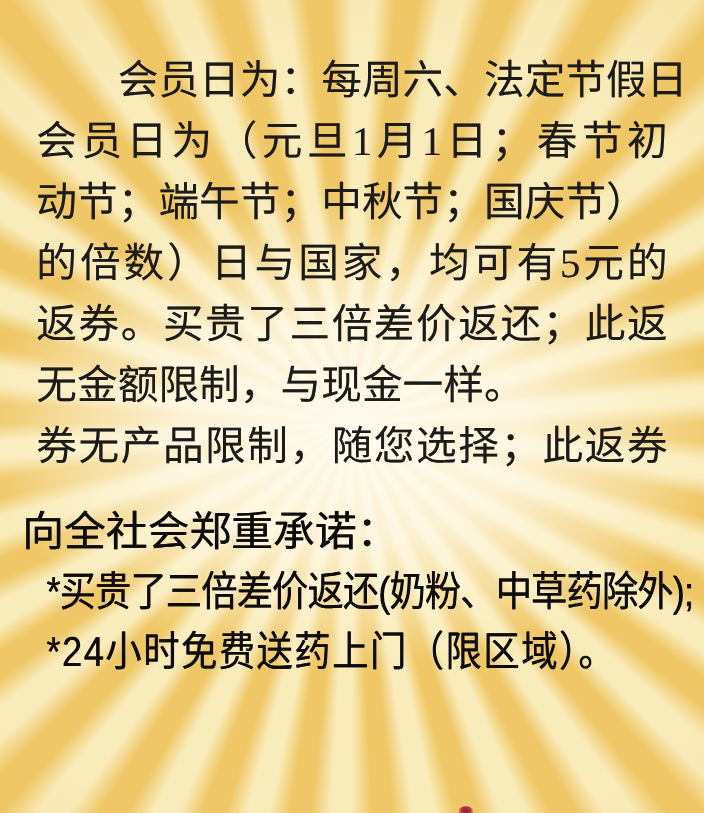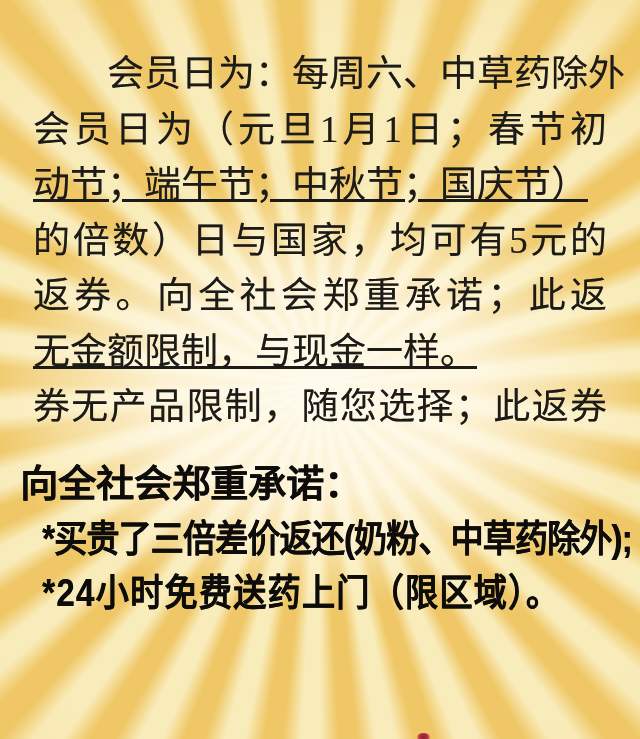--- a/index.html
+++ b/index.html
@@ -43,27 +43,27 @@
   }
   .ln {
     line-height: 55.5px;
     height: 55.5px;
     white-space: nowrap;
     text-align: justify;
     text-align-last: justify;
     text-shadow: 0 0 0.5px rgba(30,25,15,0.5);
   }
   .ln.indent { text-indent: 2em; }
-  .ln.last   { text-align-last: left; text-decoration: underline; }
+  .ln.last   { text-align-last: left; }
   .promise {
     margin-top: 21px;
     padding-left: 20px;
     color: #0d0c0a;
     font-family: "Liberation Sans", "DejaVu Sans", sans-serif;
-    font-weight: bold;
+    font-weight: normal;
   }
   .promise-heading {
     font-size: 38px;
     line-height: 56px;
     height: 56px;
     white-space: nowrap;
     text-shadow: 0.5px 0 0 #0d0c0a;
   }
   .promise-item {
     margin-left: 22px;
@@ -88,27 +88,27 @@
   }
 </style>
 </head>
 <body>
 
 <div class="poster">
   <div class="content">
 
     <section class="membership">
       <div class="para">
-        <div class="ln indent">会员日为：每周六、中草药除外</div>
+        <div class="ln indent">会员日为：每周六、法定节假日</div>
         <div class="ln">会员日为（元旦1月1日；春节初</div>
         <div class="ln last">动节；端午节；中秋节；国庆节）</div>
       </div>
       <div class="para">
         <div class="ln">的倍数）日与国家，均可有5元的</div>
-        <div class="ln">返券。向全社会郑重承诺；此返</div>
+        <div class="ln">返券。买贵了三倍差价返还；此返</div>
         <div class="ln last">无金额限制，与现金一样。</div>
         <div class="ln">券无产品限制，随您选择；此返券</div>
       </div>
     </section>
 
     <section class="promise">
       <div class="promise-heading">向全社会郑重承诺：</div>
       <div class="promise-item tight">*买贵了三倍差价返还(奶粉、中草药除外);</div>
       <div class="promise-item wide">*24小时免费送药上门（限区域）。</div>
     </section>

